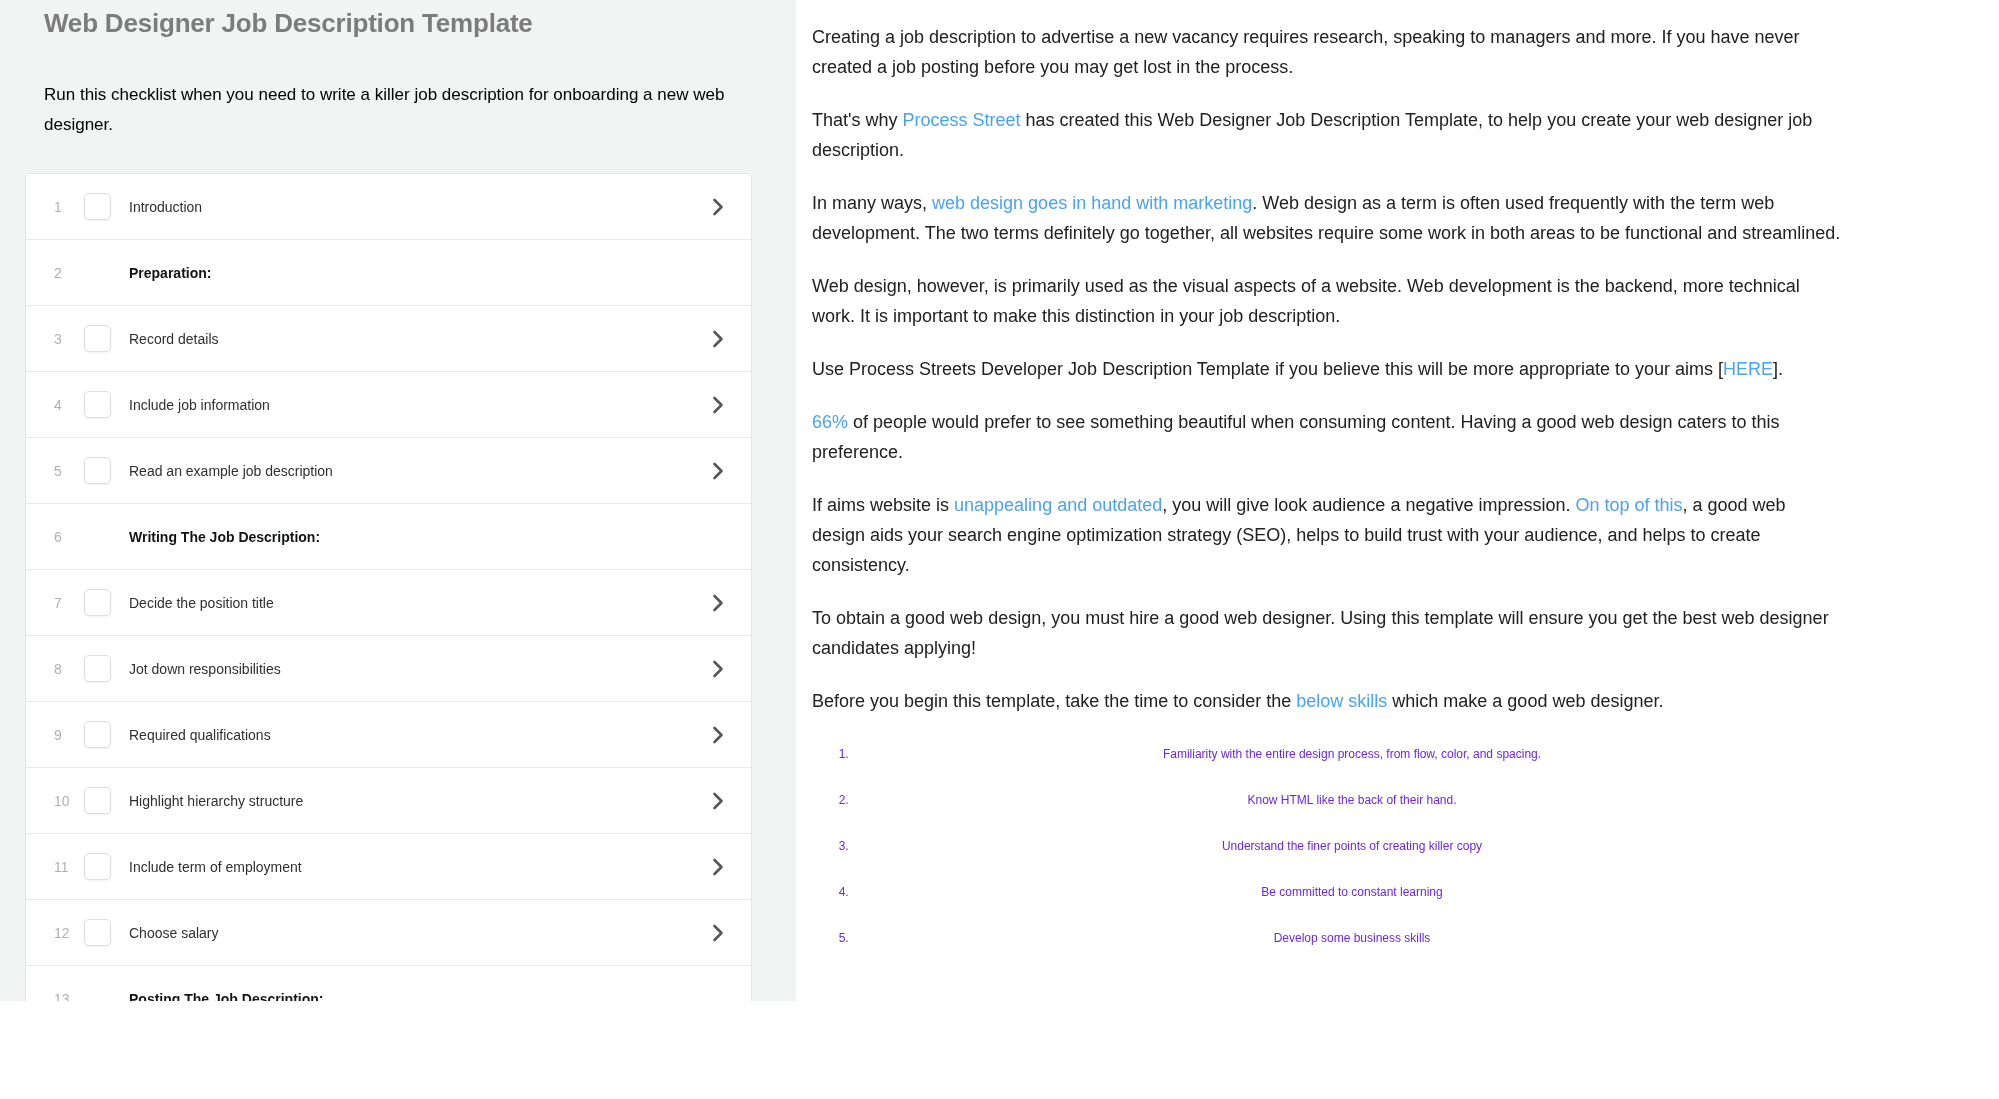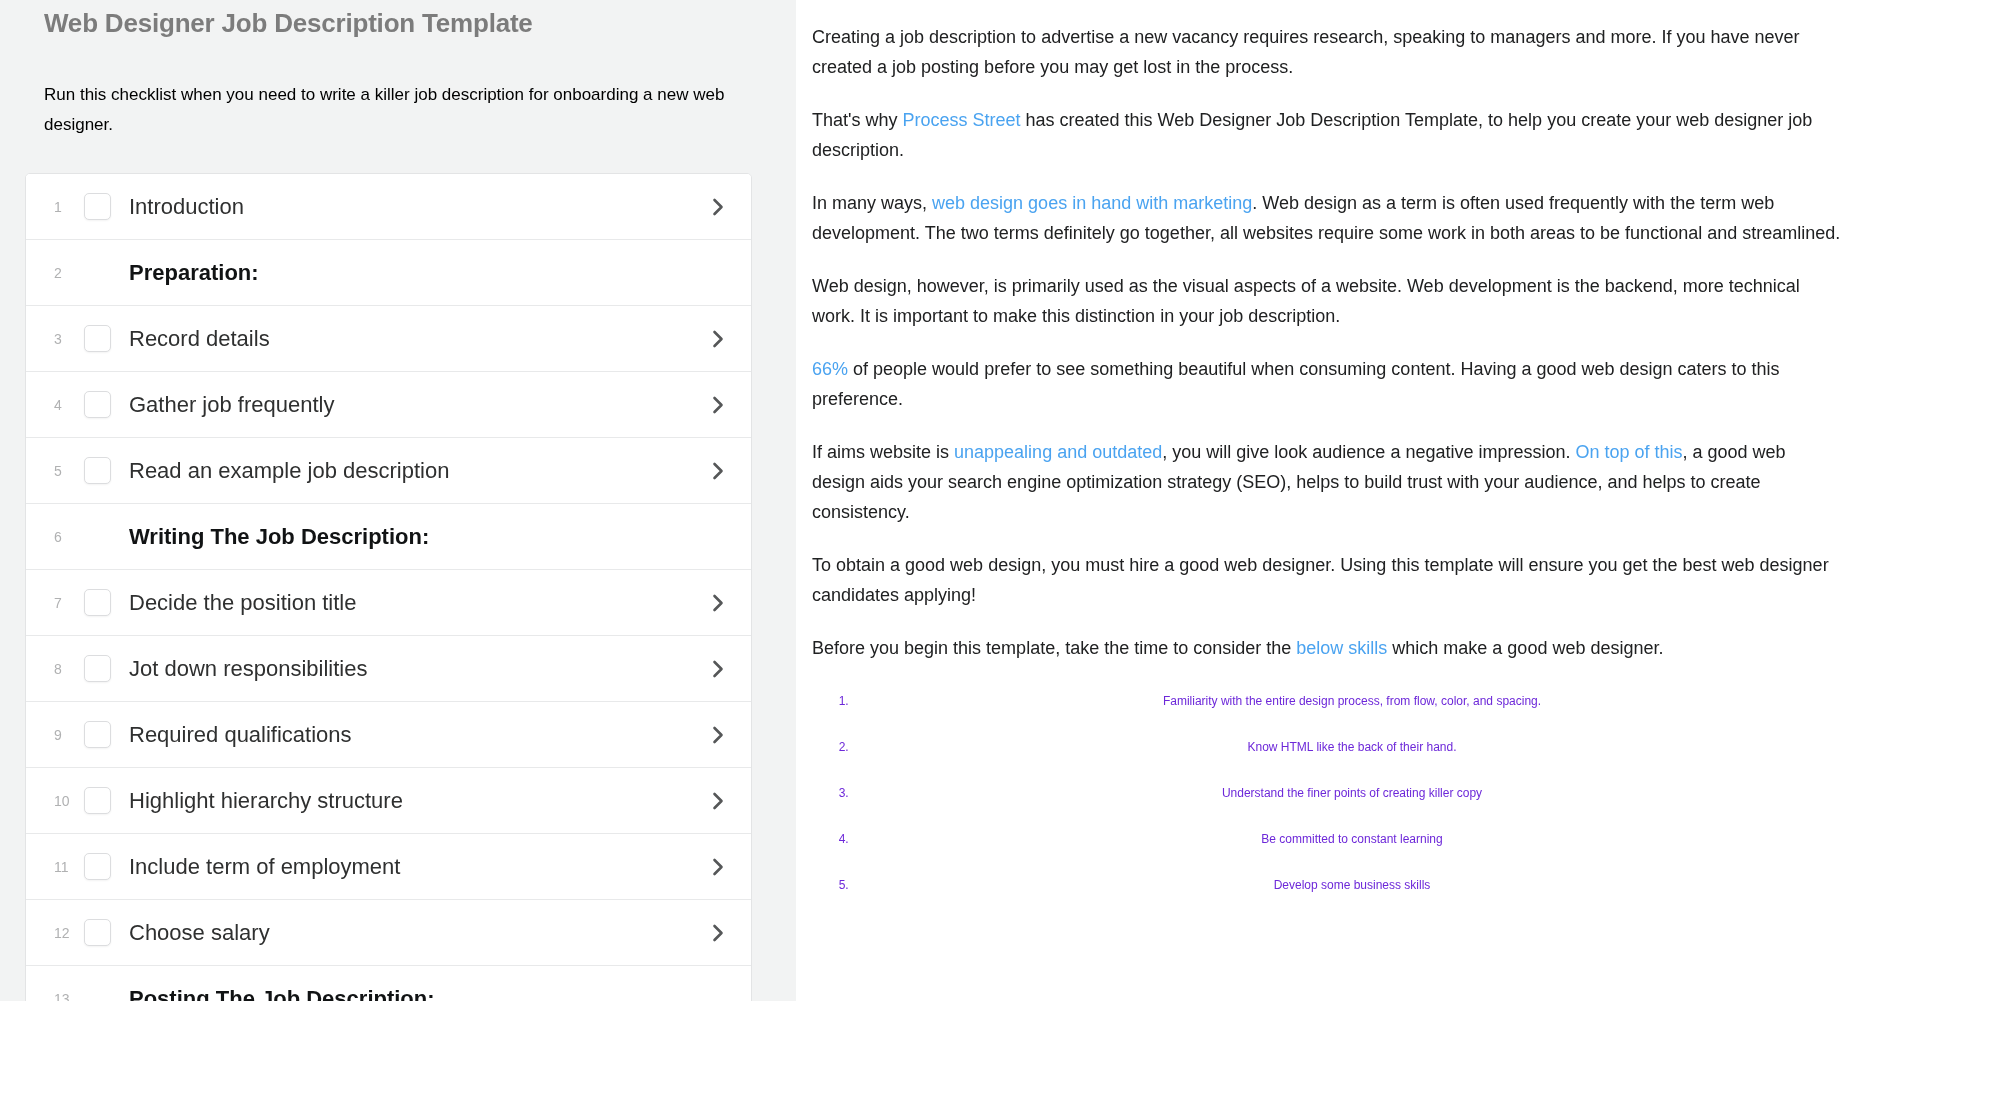--- a/index.html
+++ b/index.html
@@ -71,21 +71,21 @@
     width: 27px;
     height: 27px;
     flex: 0 0 27px;
     border: 1px solid #dcdddf;
     border-radius: 5px;
     background: #ffffff;
     box-shadow: 0 1px 2px rgba(0,0,0,0.05);
     margin-right: 18px;
   }
   .task-label {
-    font-size: 22px;
+    font-size: 14px;
     color: #2f3030;
     flex: 1 1 auto;
     line-height: 24px;
   }
   .task-row.header .task-label {
     font-weight: bold;
     color: #111314;
     margin-left: 0;
   }
   .task-row.header .spacer-box {
@@ -165,21 +165,21 @@
           <div class="task-label">Record details</div>
           <span class="chevron">
             <svg viewBox="0 0 22 22" width="22" height="22" fill="none" stroke="currentColor" stroke-width="2.6" stroke-linecap="round" stroke-linejoin="round">
               <polyline points="7.5,4 14.5,11 7.5,18"></polyline>
             </svg>
           </span>
         </div>
         <div class="task-row">
           <div class="task-index">4</div>
           <div class="task-checkbox"></div>
-          <div class="task-label">Gather job frequently</div>
+          <div class="task-label">Include job information</div>
           <span class="chevron">
             <svg viewBox="0 0 22 22" width="22" height="22" fill="none" stroke="currentColor" stroke-width="2.6" stroke-linecap="round" stroke-linejoin="round">
               <polyline points="7.5,4 14.5,11 7.5,18"></polyline>
             </svg>
           </span>
         </div>
         <div class="task-row">
           <div class="task-index">5</div>
           <div class="task-checkbox"></div>
           <div class="task-label">Read an example job description</div>
@@ -272,20 +272,21 @@
       </div>
   </div>
 
   <div class="right-panel">
     <div class="content">
       <div id="paragraphs">
           <p><span>Creating a job description to advertise a new vacancy requires research, speaking to managers and more. If you have never created a job posting before you may get lost in the process.</span></p>
           <p><span>That's why </span><a class="link" href="#">Process Street</a><span> has created this Web Designer Job Description Template, to help you create your web designer job description.</span></p>
           <p><span>In many ways, </span><a class="link" href="#">web design goes in hand with marketing</a><span>. Web design as a term is often used frequently with the term web development. The two terms definitely go together, all websites require some work in both areas to be functional and streamlined.</span></p>
           <p><span>Web design, however, is primarily used as the visual aspects of a website. Web development is the backend, more technical work. It is important to make this distinction in your job description.</span></p>
+          <p><span>Use Process Streets Developer Job Description Template if you believe this will be more appropriate to your aims [</span><a class="link" href="#">HERE</a><span>].</span></p>
           <p><a class="link" href="#">66%</a><span> of people would prefer to see something beautiful when consuming content. Having a good web design caters to this preference.</span></p>
           <p><span>If aims website is </span><a class="link" href="#">unappealing and outdated</a><span>, you will give look audience a negative impression. </span><a class="link" href="#">On top of this</a><span>, a good web design aids your search engine optimization strategy (SEO), helps to build trust with your audience, and helps to create consistency.</span></p>
           <p><span>To obtain a good web design, you must hire a good web designer. Using this template will ensure you get the best web designer candidates applying!</span></p>
           <p><span>Before you begin this template, take the time to consider the </span><a class="link" href="#">below skills</a><span> which make a good web designer.</span></p>
         </div>
       <ol id="skills-list">
           <li>Familiarity with the entire design process, from flow, color, and spacing.</li>
           <li>Know HTML like the back of their hand.</li>
           <li>Understand the finer points of creating killer copy</li>
           <li>Be committed to constant learning</li>

